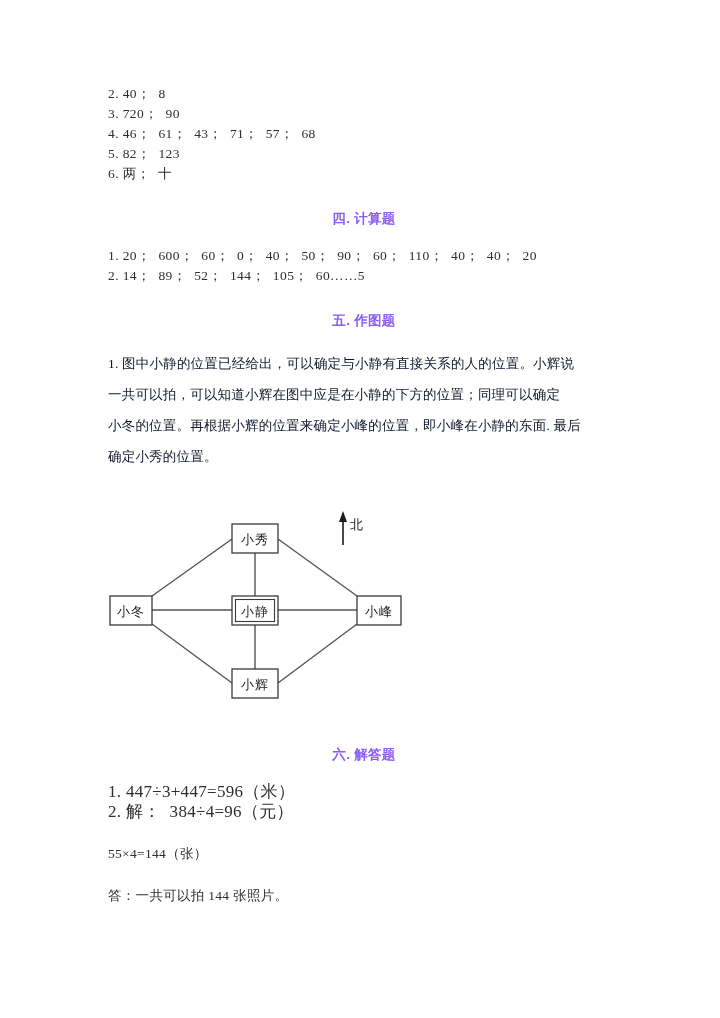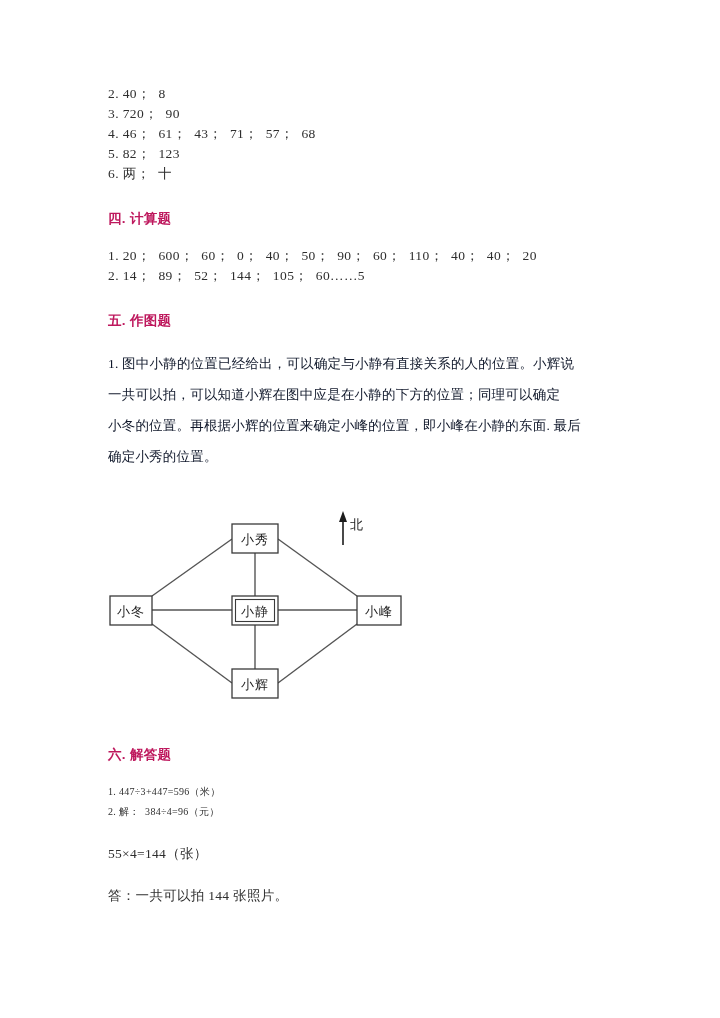--- a/index.html
+++ b/index.html
@@ -45,40 +45,41 @@
     letter-spacing: 0.4px;
     color: #2e2e2e;
     white-space: pre;
   }
 
   
   .section-head {
     font-family: "Liberation Sans", "DejaVu Sans", sans-serif;
     font-weight: bold;
     font-size: 13.5px;
-    color: #be185d;
+    color: #8b5cf6;
     letter-spacing: 0.3px;
+    text-align: center;
   }
 
   .gap-before-head { margin-top: 26px; }
   .gap-after-head  { margin-top: 18px; }
 
   
   .para {
     font-size: 13.5px;
     line-height: 31px;
     color: #0f172a;
     text-align: justify;
     letter-spacing: 0.2px;
   }
   .para-line { white-space: nowrap; display: block; }
 
   
   .sol-line {
-    font-size: 10px;
+    font-size: 17px;
     line-height: 20px;
     letter-spacing: 0.3px;
     color: #2e2e2e;
     white-space: pre;
   }
   .sol-spaced {
     font-size: 13.5px;
     line-height: 20px;
     margin-top: 22px;
     letter-spacing: 0.3px;

